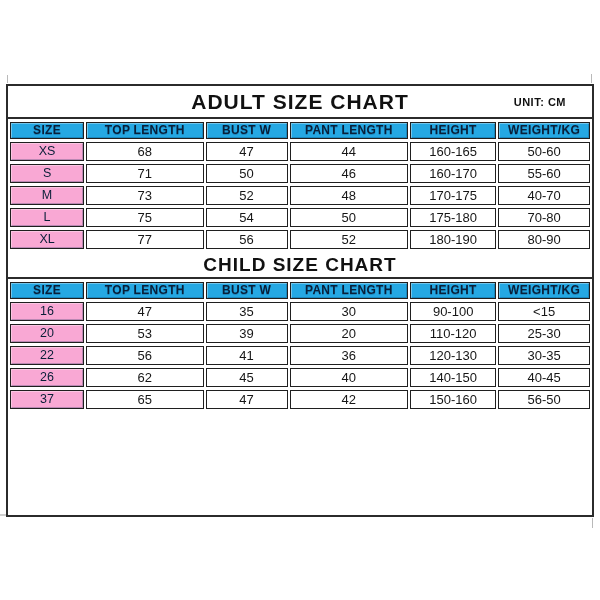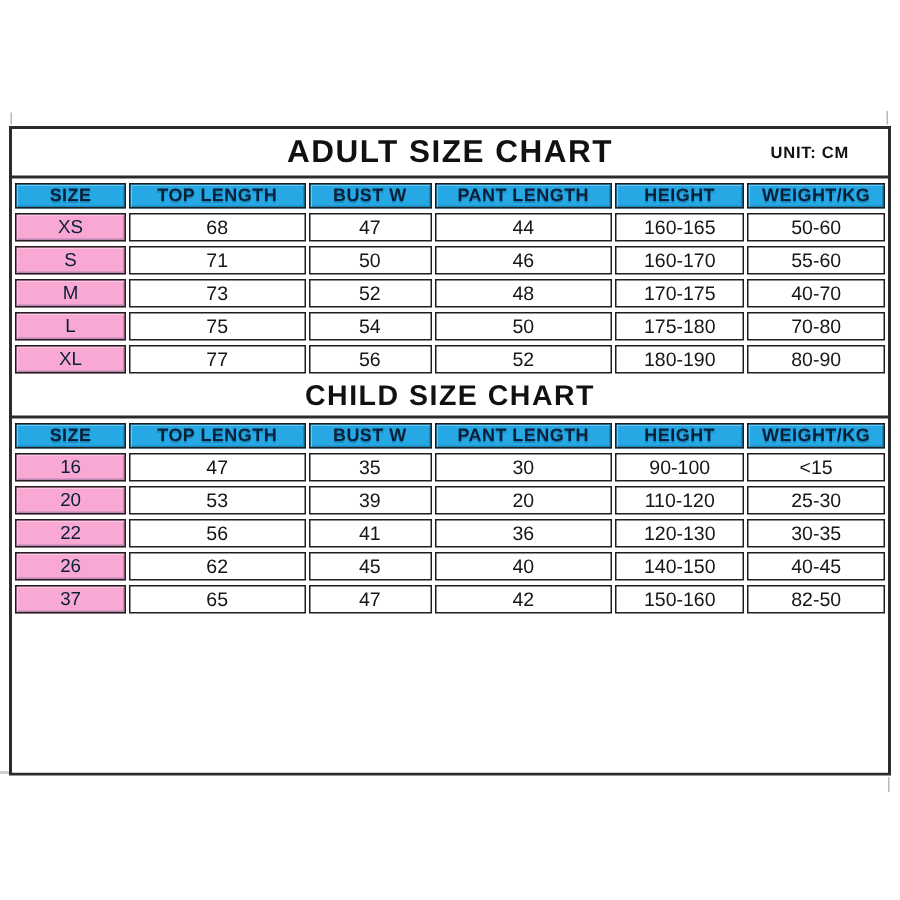--- a/index.html
+++ b/index.html
@@ -198,21 +198,21 @@
             <td>40</td>
             <td>140-150</td>
             <td>40-45</td>
           </tr>
           <tr>
             <td class="size-col">37</td>
             <td>65</td>
             <td>47</td>
             <td>42</td>
             <td>150-160</td>
-            <td>82-50</td>
+            <td>56-50</td>
           </tr>
         </tbody>
     </table>
 
     <div class="filler"></div>
 
   </div>
 </div>
 
 </body></html>

